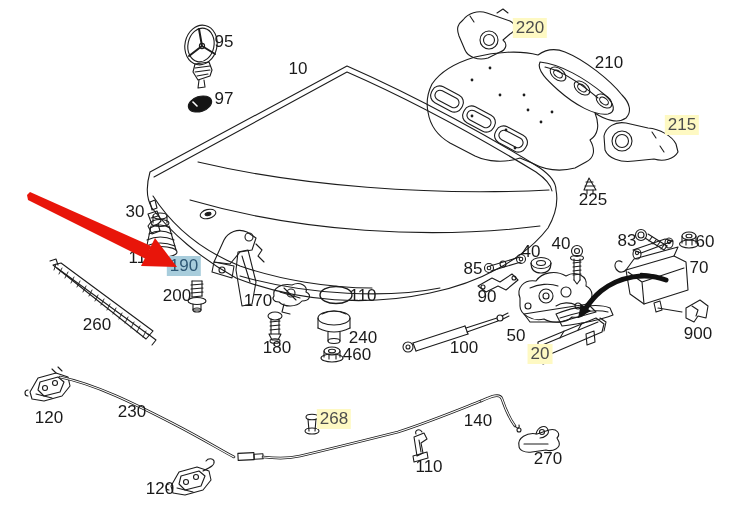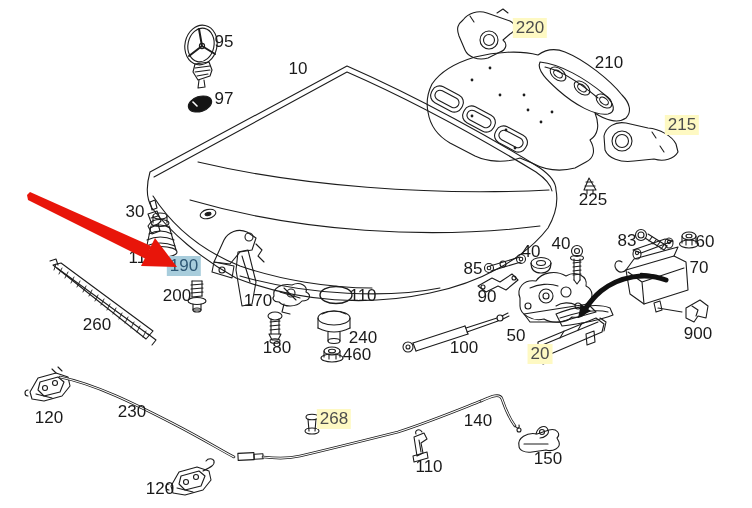--- a/index.html
+++ b/index.html
@@ -342,21 +342,21 @@
 <div class="lbl" style="left:627px;top:241px">83</div>
 <div class="lbl" style="left:705px;top:242px">60</div>
 <div class="lbl" style="left:699px;top:268px">70</div>
 <div class="lbl" style="left:698px;top:334px">900</div>
 <div class="lbl" style="left:49px;top:418px">120</div>
 <div class="lbl" style="left:132px;top:412px">230</div>
 <div class="lbl" style="left:160px;top:489px">120</div>
 <div class="lbl gray" style="left:334px;top:419px">268</div>
 <div class="lbl" style="left:429px;top:467px">110</div>
 <div class="lbl" style="left:478px;top:421px">140</div>
-<div class="lbl" style="left:548px;top:459px">150</div>
+<div class="lbl" style="left:548px;top:459px">270</div>
 
 <svg id="overlay" width="752" height="508" viewBox="0 0 752 508">
   <g fill="#e8150a" stroke="none">
     <polygon points="27,195 30,192 151,246 146,259 28,200"></polygon>
     <polygon points="155,238 177,267 141,266"></polygon>
   </g>
 </svg>
 
 </div>
 

